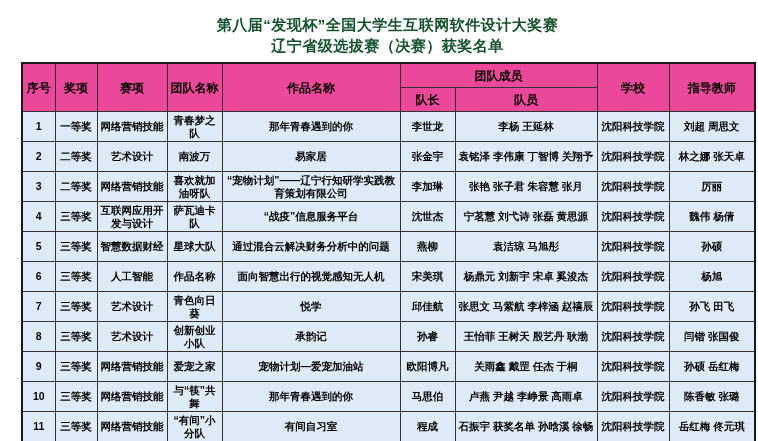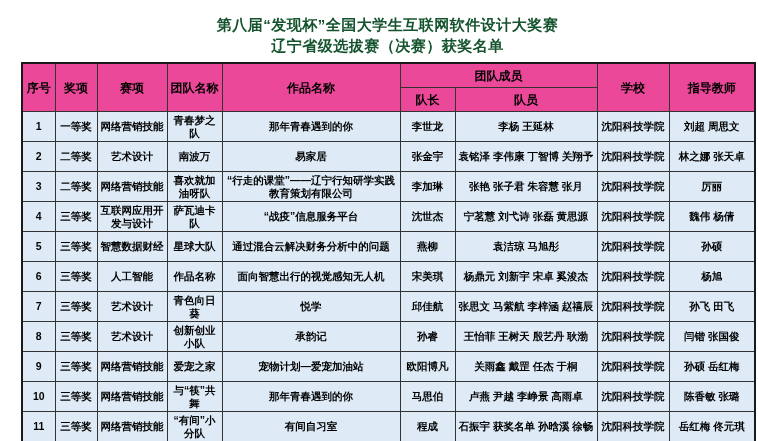--- a/index.html
+++ b/index.html
@@ -103,21 +103,21 @@
           <td>张金宇</td>
           <td>袁铭泽 李伟康 丁智博 关翔予</td>
           <td>沈阳科技学院</td>
           <td>林之娜 张天卓</td>
         </tr>
         <tr>
           <td>3</td>
           <td>二等奖</td>
           <td>网络营销技能</td>
           <td>喜欢就加油呀队</td>
-          <td>“行走的课堂”——辽宁行知研学实践教育策划有限公司</td>
+          <td>“宠物计划”——辽宁行知研学实践教育策划有限公司</td>
           <td>李加琳</td>
           <td>张艳 张子君 朱容慧 张月</td>
           <td>沈阳科技学院</td>
           <td>厉丽</td>
         </tr>
         <tr>
           <td>4</td>
           <td>三等奖</td>
           <td>互联网应用开发与设计</td>
           <td>萨瓦迪卡队</td>

